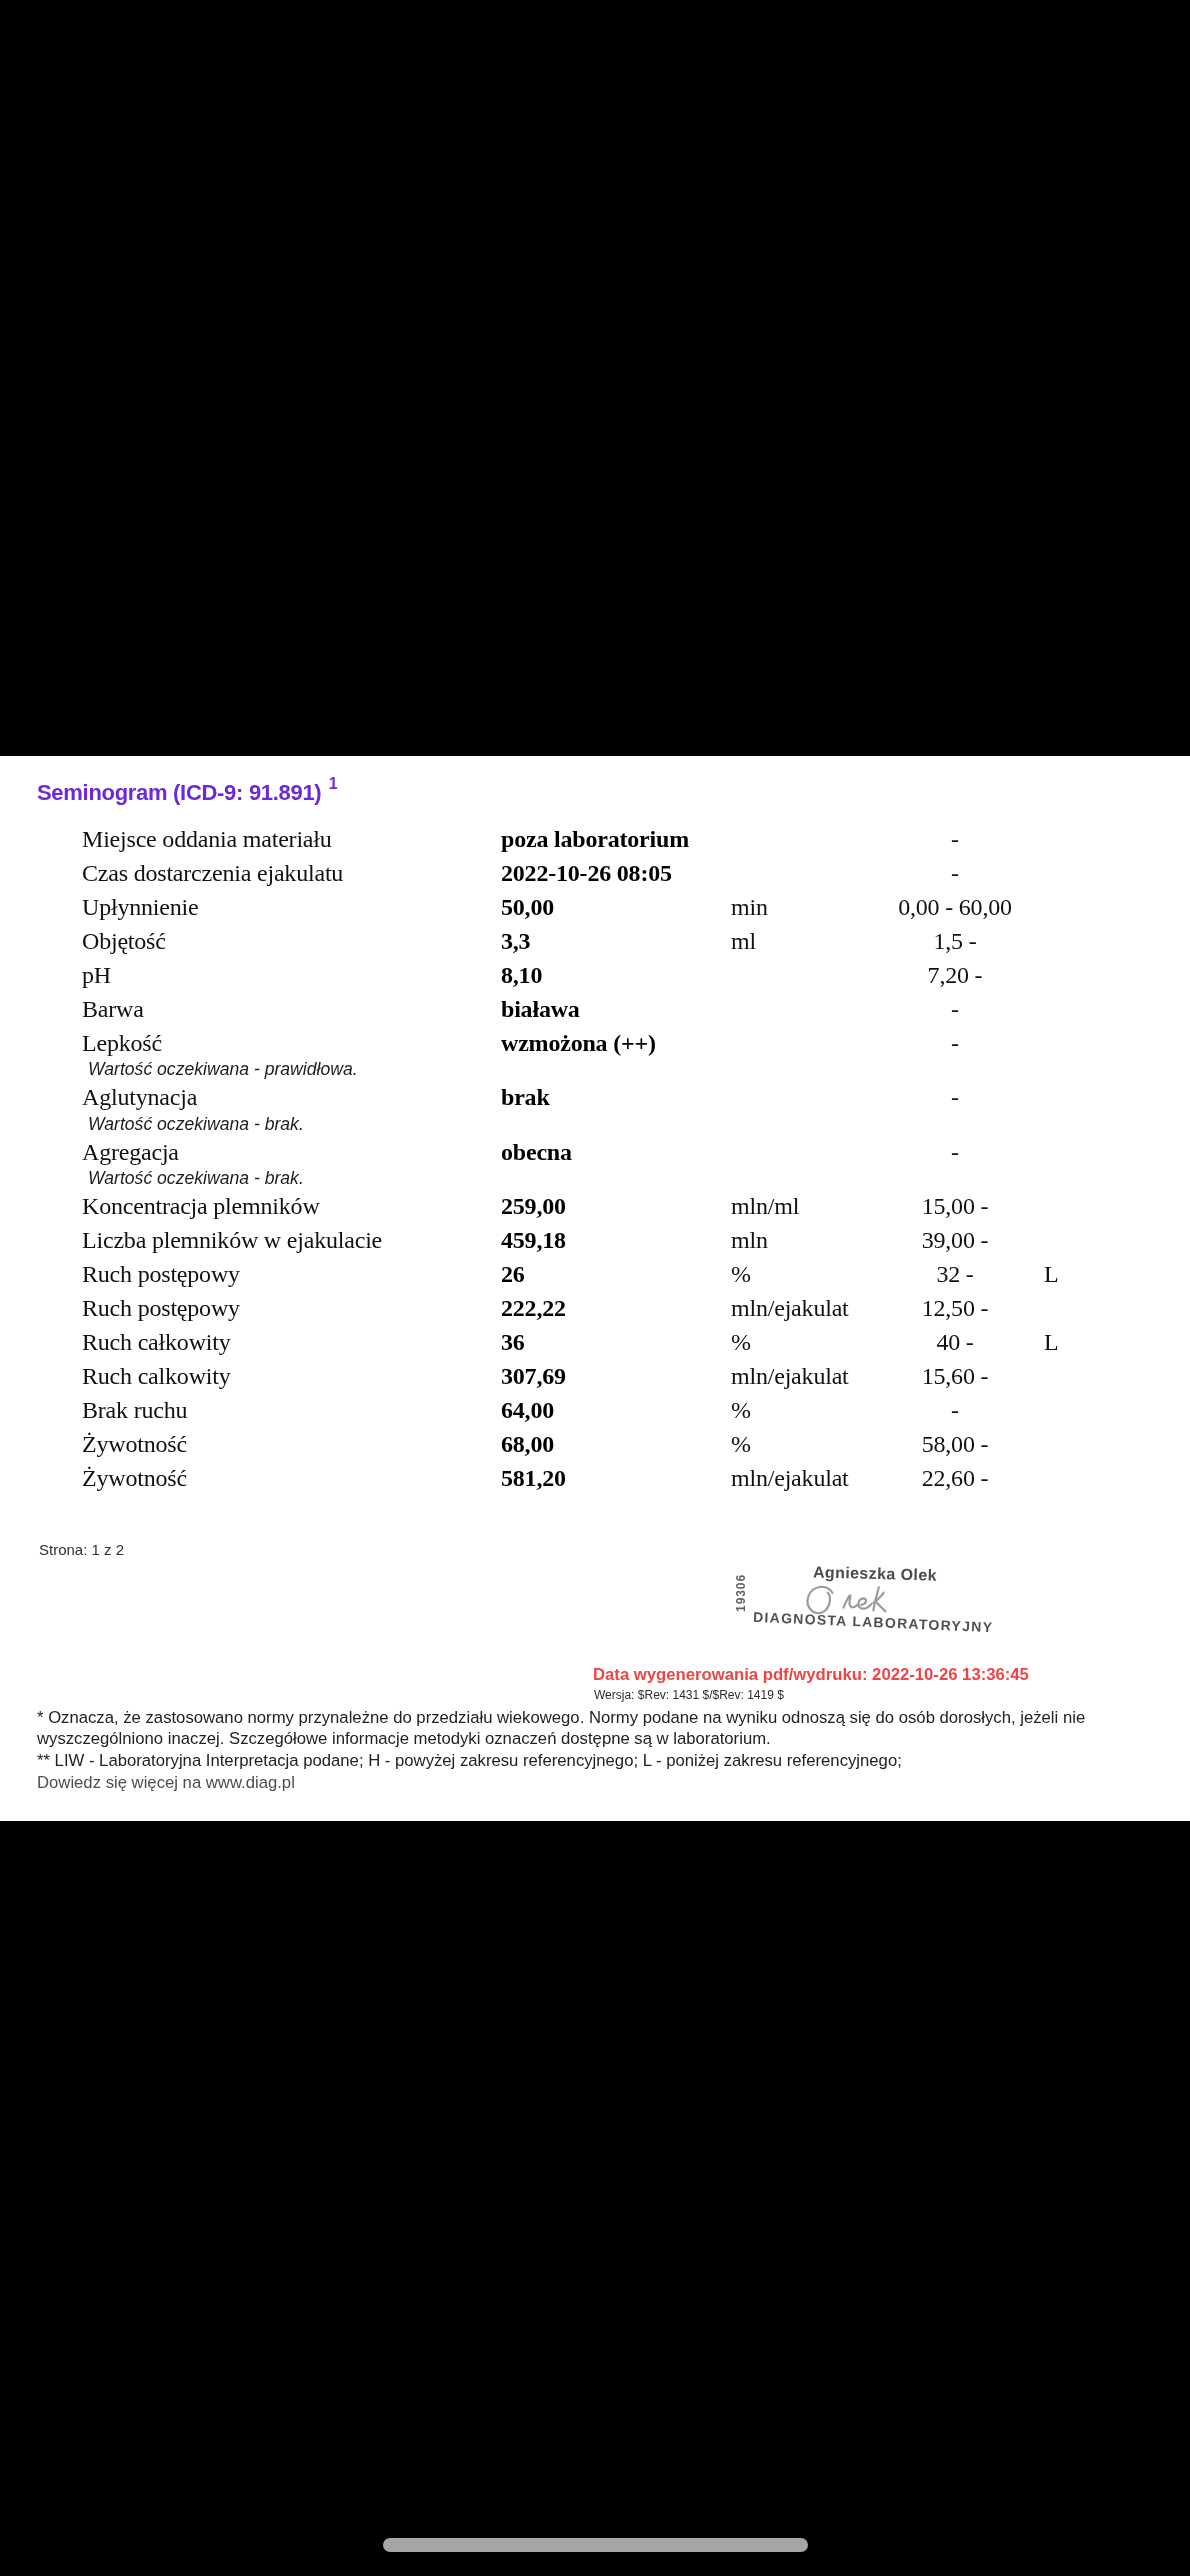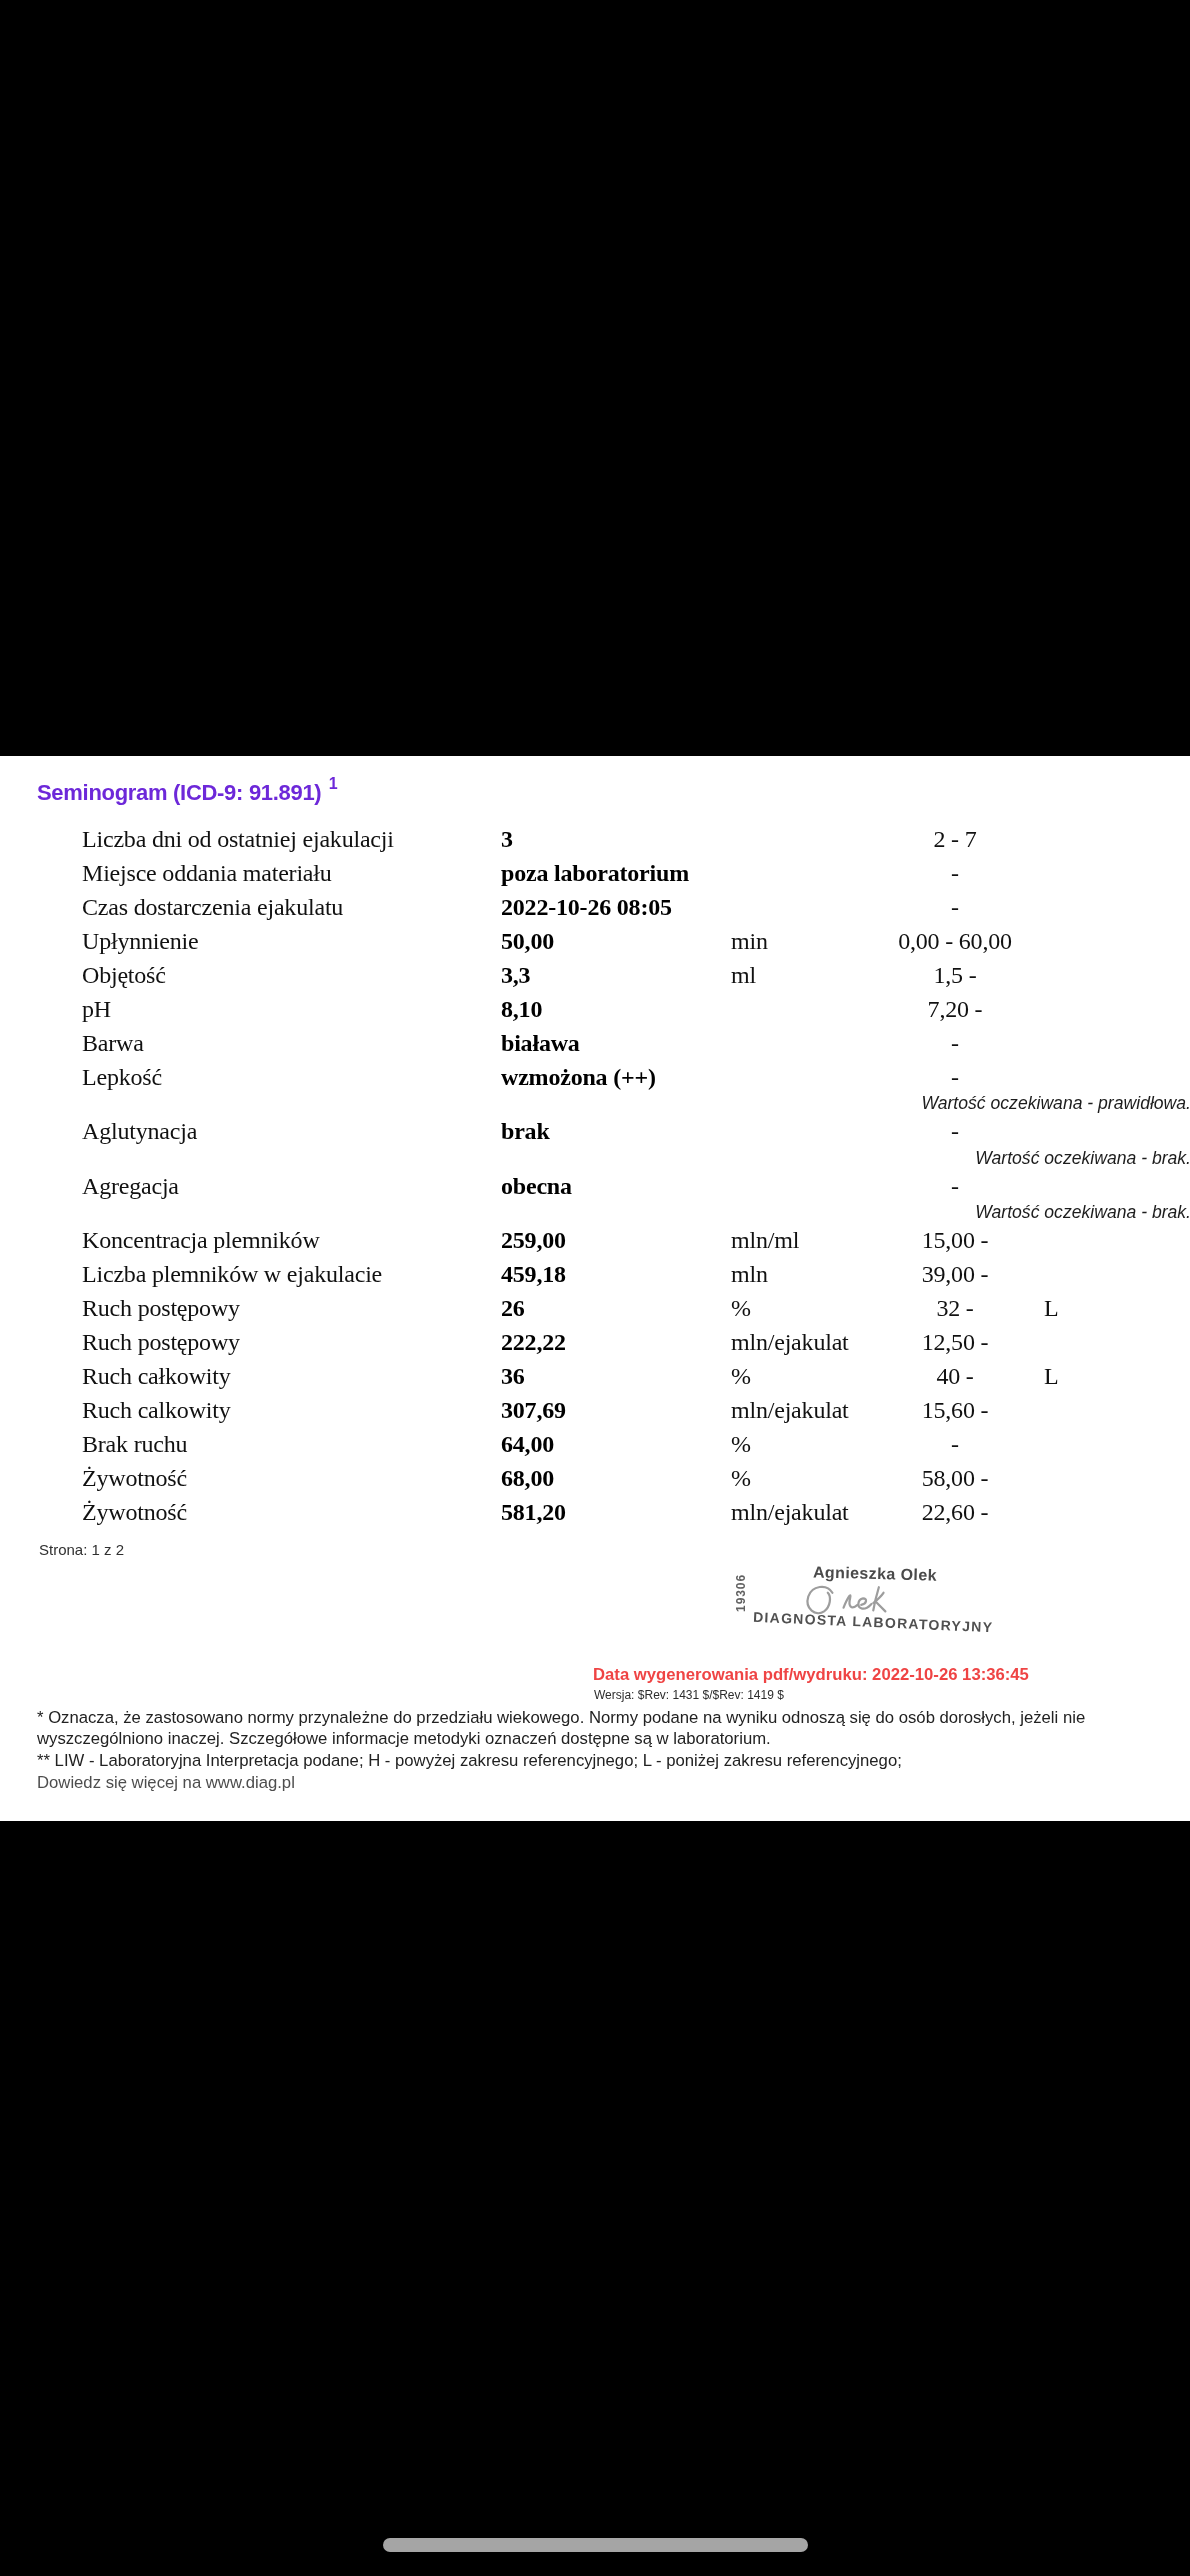--- a/index.html
+++ b/index.html
@@ -9,21 +9,21 @@
   .doc-title{position:absolute;left:37px;top:18.5px;font-size:22px;font-weight:bold;letter-spacing:-0.3px;color:#6d28d9;white-space:nowrap;}
   .doc-title .sup{font-size:16px;font-weight:bold;vertical-align:11px;margin-left:7.4px;}
   .results{position:absolute;left:0;top:70px;width:1191px;font-family:"Liberation Serif",serif;color:#111;}
   .row{position:relative;height:34px;font-size:24px;line-height:27px;letter-spacing:-0.2px;}
   .cell{position:absolute;top:0;white-space:nowrap;}
   .c-name{left:82px;}
   .c-value{left:501px;font-weight:bold;color:#000;}
   .c-unit{left:731px;}
   .c-range{left:839px;width:232px;text-align:center;}
   .c-flag{left:1044px;}
-  .note{position:relative;height:24px;margin-top:-3.7px;padding-left:88px;font-family:"Liberation Sans",sans-serif;font-style:italic;font-size:17.6px;line-height:19.5px;color:#1d1d1d;text-align:right;}
+  .note{position:relative;height:24px;margin-top:-3.7px;padding-left:88px;font-family:"Liberation Sans",sans-serif;font-style:italic;font-size:17.6px;line-height:19.5px;color:#1d1d1d;}
   .page-label{position:absolute;left:39px;top:785px;font-size:15px;color:#303030;}
   .stamp{position:absolute;left:0;top:0;width:100%;height:100%;pointer-events:none;}
   .stamp-number{position:absolute;left:734px;top:818px;font-size:12px;font-weight:bold;color:#616161;writing-mode:vertical-rl;transform:rotate(180deg);letter-spacing:0.9px;}
   .stamp-name{position:absolute;left:813px;top:809px;font-size:16px;font-weight:bold;color:#4a4a4a;transform:rotate(1.5deg);letter-spacing:0.4px;}
   .stamp-sig{position:absolute;left:799px;top:823px;}
   .stamp-role{position:absolute;left:753px;top:858px;font-size:14px;font-weight:bold;color:#505050;letter-spacing:1.3px;transform:rotate(2.5deg);white-space:nowrap;}
   .gen-date{position:absolute;left:593px;top:909px;font-size:16.7px;color:#ef4444;font-weight:bold;}
   .gen-version{position:absolute;left:594px;top:932px;font-size:12px;color:#2c2c2c;}
   .footnotes{position:absolute;left:37px;top:951px;width:1148px;font-size:16.7px;line-height:21.3px;color:#222;}
   .fn{margin:0;}
@@ -36,27 +36,20 @@
 <div class="screen">
 
   <div class="page">
 
     <div class="doc-title">
       <span>Seminogram (ICD-9: 91.891)</span><span class="sup">1</span>
     </div>
 
     <div class="results">
         <div class="row">
-    <span class="cell c-name">Liczba dni od ostatniej ejakulacji</span>
-    <span class="cell c-value">3</span>
-    <span class="cell c-unit"></span>
-    <span class="cell c-range">2 - 7</span>
-    <span class="cell c-flag"></span>
-  </div>
-        <div class="row">
     <span class="cell c-name">Miejsce oddania materiału</span>
     <span class="cell c-value">poza laboratorium</span>
     <span class="cell c-unit"></span>
     <span class="cell c-range">-</span>
     <span class="cell c-flag"></span>
   </div>
         <div class="row">
     <span class="cell c-name">Czas dostarczenia ejakulatu</span>
     <span class="cell c-value">2022-10-26 08:05</span>
     <span class="cell c-unit"></span>

